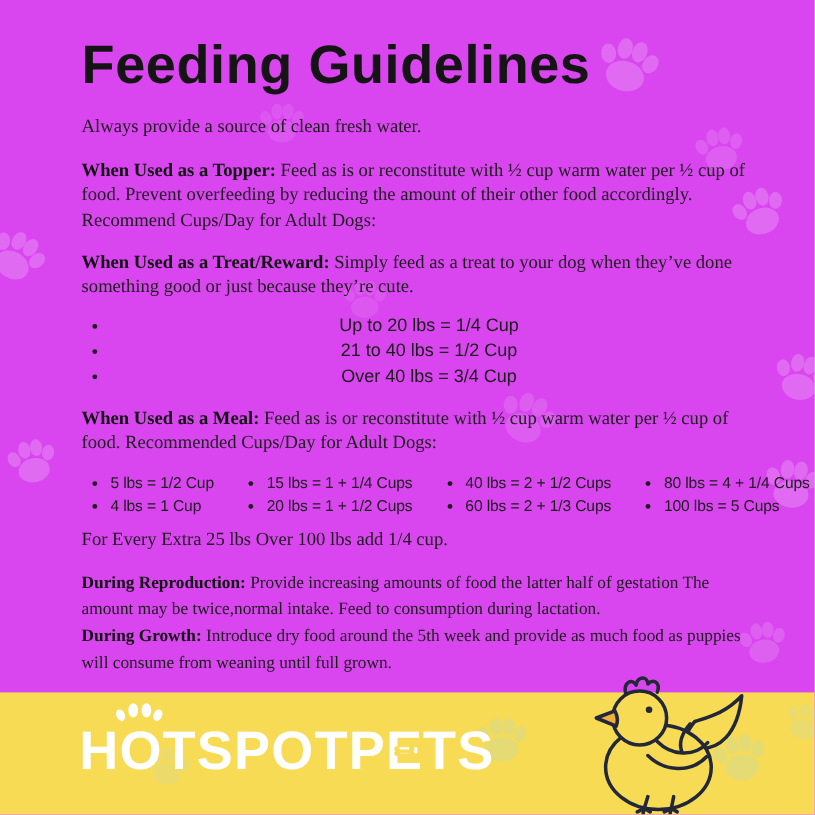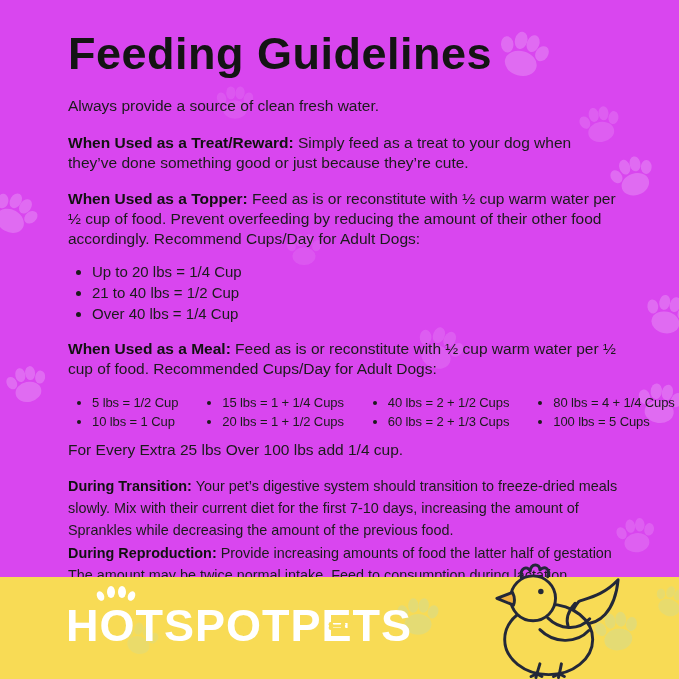--- a/index.html
+++ b/index.html
@@ -19,28 +19,28 @@
 
   .content{
     position:relative;z-index:2;
     padding:30px 56px 0 68px;
   }
   h1.title{
     margin:0 0 20px 0;
     font-size:45px;line-height:1.05;font-weight:800;
     letter-spacing:.5px;color:#141414;
   }
-  p{margin:0;}
+  p{margin:0;font-family:Liberation Serif, serif;}
   .intro{font-size:15.5px;margin-bottom:18px;}
   .para{font-size:15.5px;line-height:1.3;margin-bottom:15px;}
   .para b{font-weight:700;color:#111;}
   ul{margin:0;padding:0;}
   ul.bullets{
     margin:-2px 0 14px 24px;list-style:disc;
-    font-size:15px;line-height:1.35;
+    font-size:15px;line-height:1.35;text-align:center;
   }
   ul.bullets li{margin-bottom:1px;}
   .meal-grid{
     display:flex;gap:30px;margin:0 -30px 9px 10px;
   }
   .meal-grid ul{
     list-style:disc;margin:0;padding-left:14px;
     font-size:13px;line-height:1.45;white-space:nowrap;letter-spacing:-.1px;
   }
   .extra{font-size:15.5px;margin-bottom:16px;}
@@ -132,59 +132,57 @@
     </svg>
   <svg class="paw paw-b" style="left:612px;top:512px;width:48px;height:48px;transform:rotate(-8deg);opacity:.14">
       <use href="#pawsym"></use>
     </svg>
 
   <div class="content">
     <h1 class="title">Feeding Guidelines</h1>
 
     <p class="intro">Always provide a source of clean fresh water.</p>
 
+    <p class="para"><b>When Used as a Topper:</b>
+      <span>Feed as is or reconstitute with ½ cup warm water per ½ cup of food. Prevent overfeeding by reducing the amount of their other food accordingly. Recommend Cups/Day for Adult Dogs:</span></p>
+
     <p class="para"><b>When Used as a Treat/Reward:</b>
       <span>Simply feed as a treat to your dog when they’ve done something good or just because they’re cute.</span></p>
-
-    <p class="para"><b>When Used as a Topper:</b>
-      <span>Feed as is or reconstitute with ½ cup warm water per ½ cup of food. Prevent overfeeding by reducing the amount of their other food accordingly. Recommend Cups/Day for Adult Dogs:</span></p>
 
     <ul class="bullets">
       <li>Up to 20 lbs = 1/4 Cup</li>
       <li>21 to 40 lbs = 1/2 Cup</li>
-      <li>Over 40 lbs = 1/4 Cup</li>
+      <li>Over 40 lbs = 3/4 Cup</li>
     </ul>
 
     <p class="para"><b>When Used as a Meal:</b>
       <span>Feed as is or reconstitute with ½ cup warm water per ½ cup of food. Recommended Cups/Day for Adult Dogs:</span></p>
 
     <div class="meal-grid">
       <ul>
         <li>5 lbs = 1/2 Cup</li>
-        <li>10 lbs = 1 Cup</li>
+        <li>4 lbs = 1 Cup</li>
       </ul>
       <ul>
         <li>15 lbs = 1 + 1/4 Cups</li>
         <li>20 lbs = 1 + 1/2 Cups</li>
       </ul>
       <ul>
         <li>40 lbs = 2 + 1/2 Cups</li>
         <li>60 lbs = 2 + 1/3 Cups</li>
       </ul>
       <ul>
         <li>80 lbs = 4 + 1/4 Cups</li>
         <li>100 lbs = 5 Cups</li>
       </ul>
     </div>
 
     <p class="extra">For Every Extra 25 lbs Over 100 lbs add 1/4 cup.</p>
 
     <div class="care-block">
-      <p><b>During Transition:</b>
-        <span>Your pet’s digestive system should transition to freeze-dried meals slowly. Mix with their current diet for the first 7-10 days, increasing the amount of Sprankles while decreasing the amount of the previous food.</span></p>
       <p><b>During Reproduction:</b>
         <span>Provide increasing amounts of food the latter half of gestation The amount may be twice,normal intake. Feed to consumption during lactation.</span></p>
       <p><b>During Growth:</b>
         <span>Introduce dry food around the 5th week and provide as much food as puppies will consume from weaning until full grown.</span></p>
     </div>
 
     <p class="disclaimer">*These guidelines and individual requirements can vary based on your pet’s activity, health, age, and other factors. Nobody knows your pet better than you do, so adjust accordingly for their specific dietary needs.</p>
   </div>
 
   <div class="footer">

